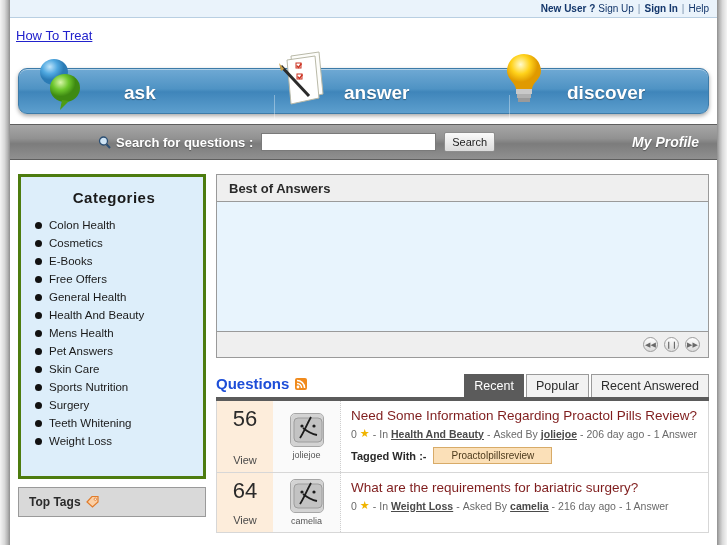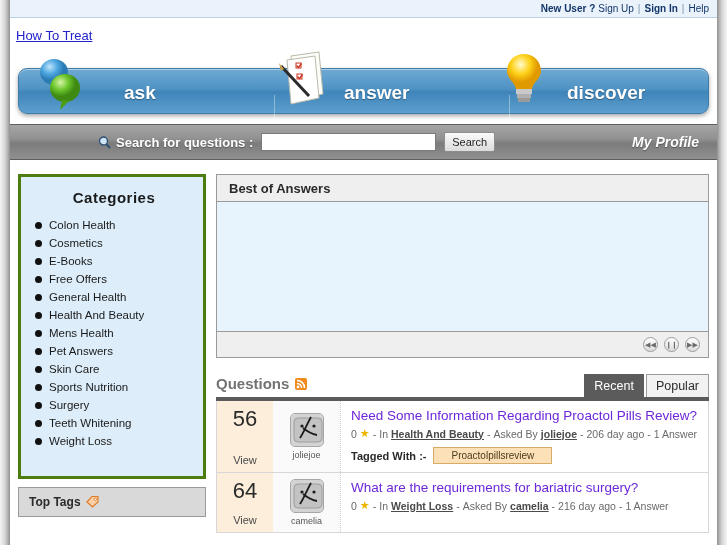--- a/index.html
+++ b/index.html
@@ -183,21 +183,21 @@
     font-size: 7px; color:#6a6a6a; cursor:pointer;
   }
 
   
   .q-head {
     margin-top: 16px;
     display:flex; align-items:flex-end; justify-content:space-between;
     position:relative;
   }
   .q-title {
-    font-size: 15px; font-weight:bold; color:#737373;
+    font-size: 15px; font-weight:bold; color:#1d4ed8;
     display:flex; align-items:center; gap:6px; padding-bottom: 5px;
   }
   .tabs { display:flex; gap:2px; align-items:flex-end; }
   .tab {
     border:1px solid #9a9a9a; border-bottom:none;
     padding: 4px 9px 4px 9px;
     font-size: 12.5px;
     background:#f2f2f2;
     background-image: radial-gradient(#ffffff 0.6px, transparent 0.6px);
     background-size: 4px 4px;
@@ -225,21 +225,21 @@
     display:flex; flex-direction:column; align-items:center; justify-content:center;
     padding: 6px 0;
   }
   .av-img {
     width: 34px; height: 34px; border-radius: 5px;
     background: linear-gradient(135deg,#e9e9e9,#bdbdbd);
     border:1px solid #a6a6a6; position:relative; overflow:hidden;
   }
   .av-name { font-size: 9px; color:#555; margin-top:3px; }
   .q-main { flex: 1 1 auto; padding: 7px 10px 8px 10px;}
-  .q-link { font-size: 13.5px; color:#6d28d9; text-decoration:none; cursor:pointer; display:block;}
+  .q-link { font-size: 13.5px; color:#7f1d1d; text-decoration:none; cursor:pointer; display:block;}
   .q-meta { font-size: 10.5px; color:#6a6a6a; margin-top: 4px; display:flex; align-items:center; gap:3px; flex-wrap:wrap;}
   .q-meta a { color:#4a4a4a; text-decoration:underline; font-weight:bold;}
   .star { color:#f0b400; font-size:11px;}
   .tagged { margin-top: 7px; font-size: 11px; color:#2a2a2a; font-weight:bold; display:flex; align-items:center; gap:7px;}
   .tag-chip {
     background:#fbe0b8; border:1px solid #d8ab68; color:#4c3a1c;
     font-size:10px; font-weight:normal; padding:2px 17px;
   }
 </style>
 </head>
@@ -418,20 +418,21 @@
             <svg width="12" height="12" viewBox="0 0 12 12">
               <rect x="0" y="0" width="12" height="12" rx="2" fill="#f08a1c"></rect>
               <circle cx="3" cy="9" r="1.4" fill="#fff"></circle>
               <path d="M2 5.4 A4.6 4.6 0 0 1 6.6 10" stroke="#fff" stroke-width="1.5" fill="none"></path>
               <path d="M2 2.4 A7.6 7.6 0 0 1 9.6 10" stroke="#fff" stroke-width="1.5" fill="none"></path>
             </svg>
           </div>
           <div class="tabs">
             <div class="tab active">Recent</div>
             <div class="tab">Popular</div>
+            <div class="tab">Recent Answered</div>
           </div>
         </div>
         <div class="q-rule"></div>
 
         <div class="q-row">
           <div class="q-views">
             <span class="num">56</span>
             <span class="lbl">View</span>
           </div>
           <div class="q-avatar">

